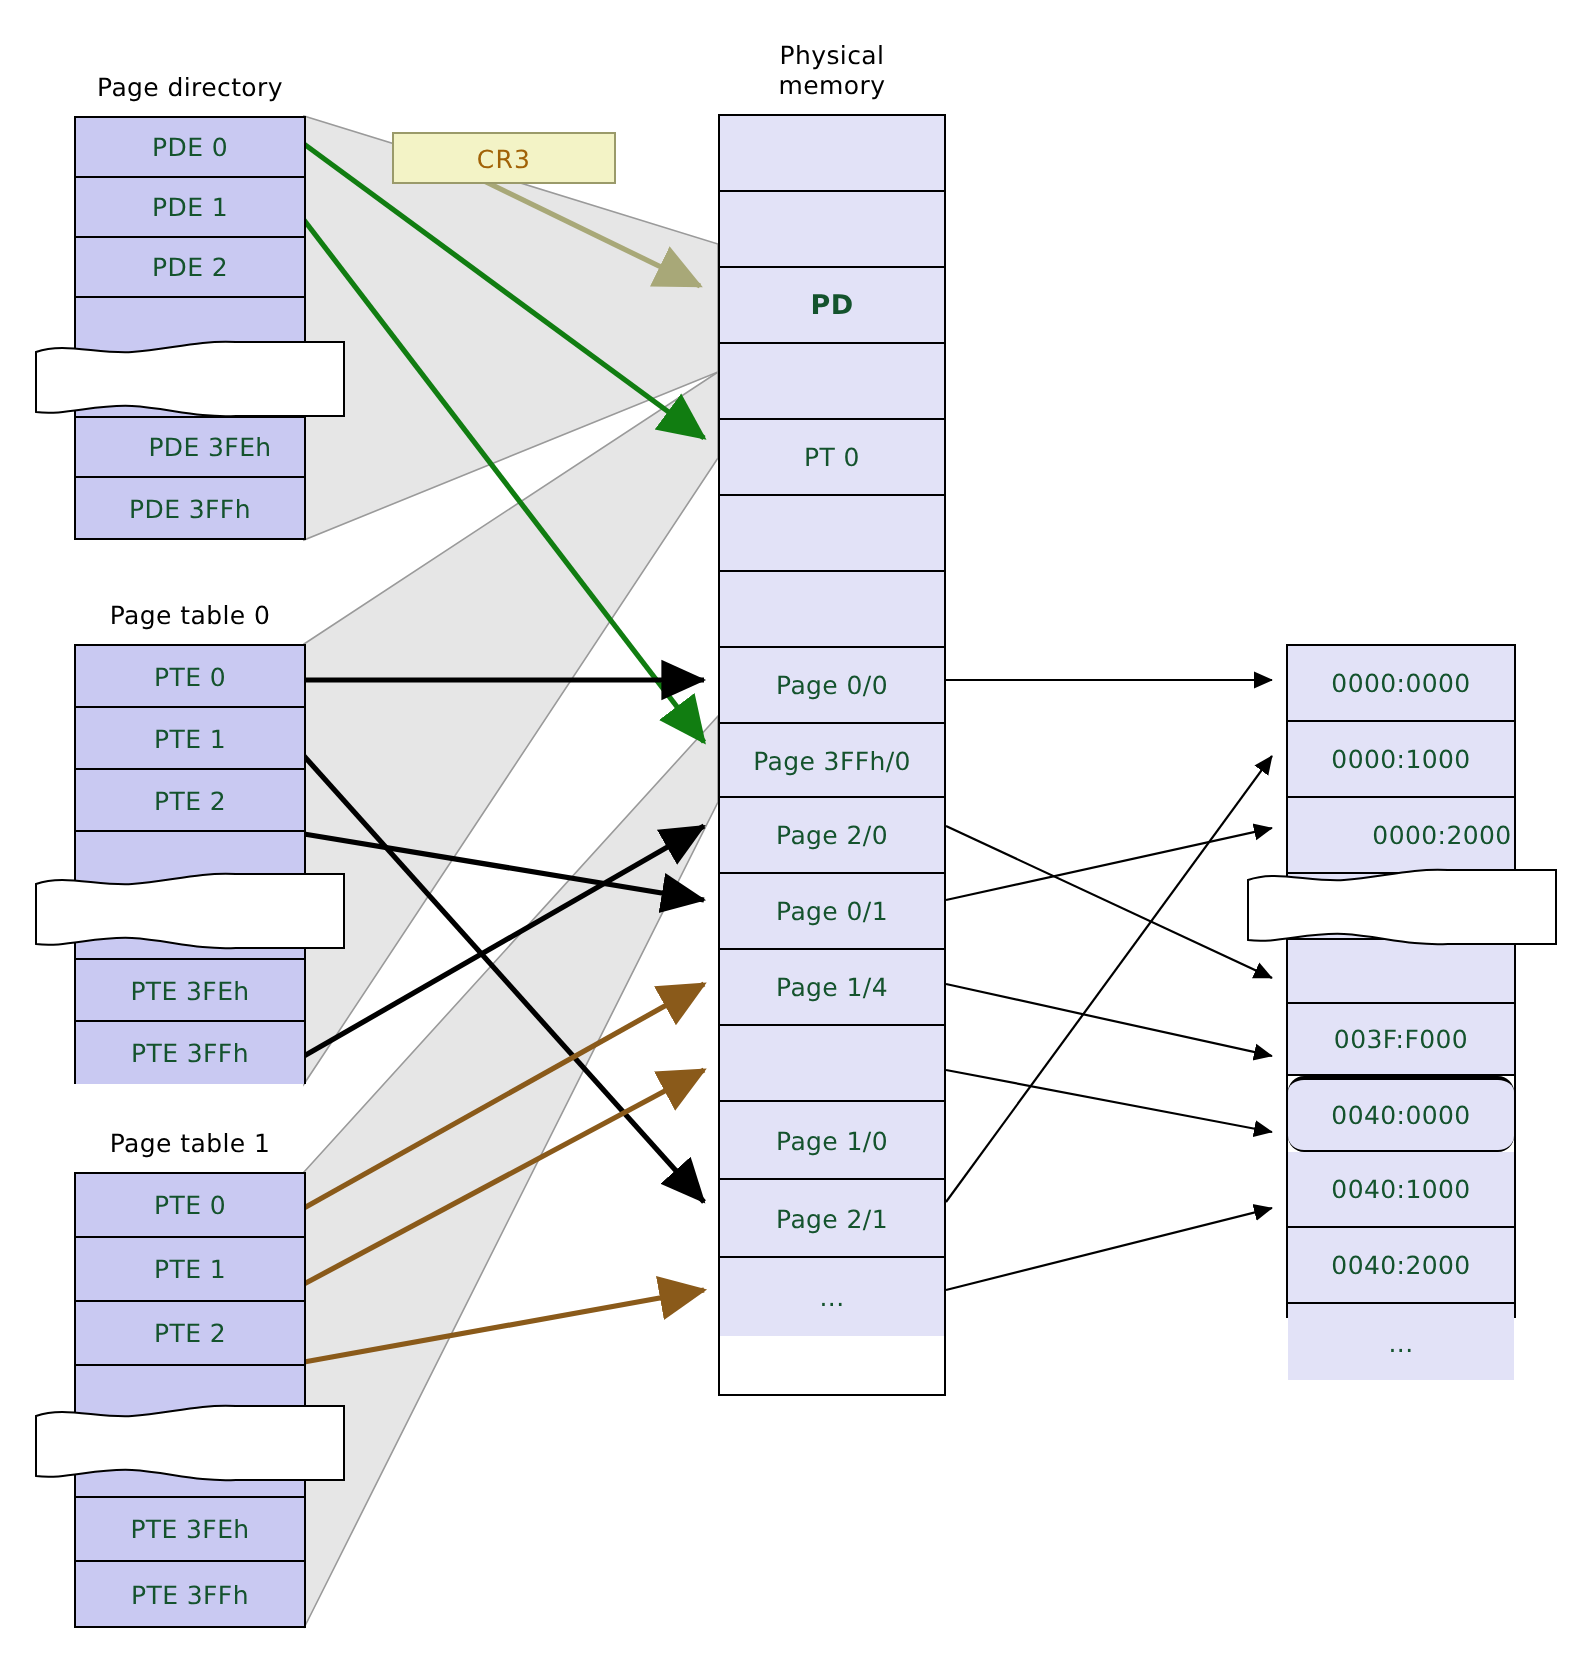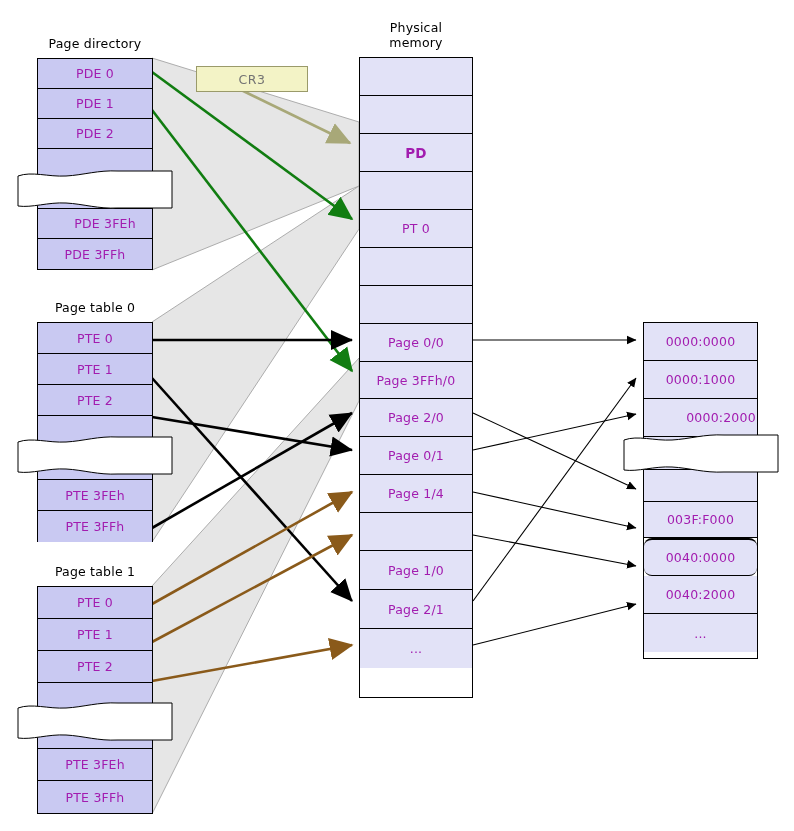--- a/index.html
+++ b/index.html
@@ -16,39 +16,39 @@
     position:absolute;text-align:center;
     font-size:12.5px;color:#000;line-height:15px;
     letter-spacing:.2px;white-space:pre-line;
   }
 
   .tbl{position:absolute;border:1px solid #000;box-sizing:border-box;}
   .cell{
     box-sizing:border-box;
     border-bottom:1px solid #000;
     display:flex;align-items:center;justify-content:center;
-    font-size:12.5px;color:#a21caf;
+    font-size:12.5px;color:#14532d;
     letter-spacing:.2px;
   }
   .cell:last-child{border-bottom:none;}
 
   .lav  .cell{background:#c9c9f2;}
   .pale .cell{background:#e2e2f7;}
   .pale .cell.empty{background:#e2e2f7;}
   .cell.bold{font-weight:bold;font-size:13.5px;}
   .cell.thickTop{border-top:2px solid #000;}
 
   .tear{position:absolute;z-index:30;pointer-events:none;}
 
   .cr3{
     position:absolute;
     background:#f3f3c6;border:1px solid #9a9a6a;
     box-sizing:border-box;
     display:flex;align-items:center;justify-content:center;
-    font-size:12.5px;color:#737373;letter-spacing:.6px;
+    font-size:12.5px;color:#a16207;letter-spacing:.6px;
     z-index:25;
   }
 </style>
 </head>
 <body>
 
 <div id="stage">
 
   <svg id="svg-layer" viewBox="0 0 794 831" xmlns="http://www.w3.org/2000/svg">
     <defs>
@@ -212,20 +212,21 @@
 
 
   <div class="tbl pale" style="left:643px;top:322px;width:115px;height:337px;">
     <div class="cell" style="height:38px;">0000:0000</div>
     <div class="cell" style="height:38px;">0000:1000</div>
     <div class="cell" style="height:38px;padding-left:41px;">0000:2000</div>
     <div class="cell empty" style="height:33px;"></div>
     <div class="cell empty" style="height:32px;"></div>
     <div class="cell" style="height:36px;">003F:F000</div>
     <div class="cell thickTop" style="height:38px;border-radius:8px;">0040:0000</div>
+    <div class="cell" style="height:38px;">0040:1000</div>
     <div class="cell" style="height:38px;">0040:2000</div>
     <div class="cell" style="height:38px;">...</div>
   </div>
 
   <svg class="tear" style="left:620px;top:432px;width:162px;height:44px;" viewBox="0 0 162 44">
     <path d="M4,8 C18,3 34,9 52,8 C70,7 84,2 104,3 L158,3 L158,40 L104,40
              C84,41 70,36 52,35 C34,34 18,40 4,38 Z" fill="#ffffff" stroke="#000000" stroke-width="1"></path>
   </svg>
 
 </div>

